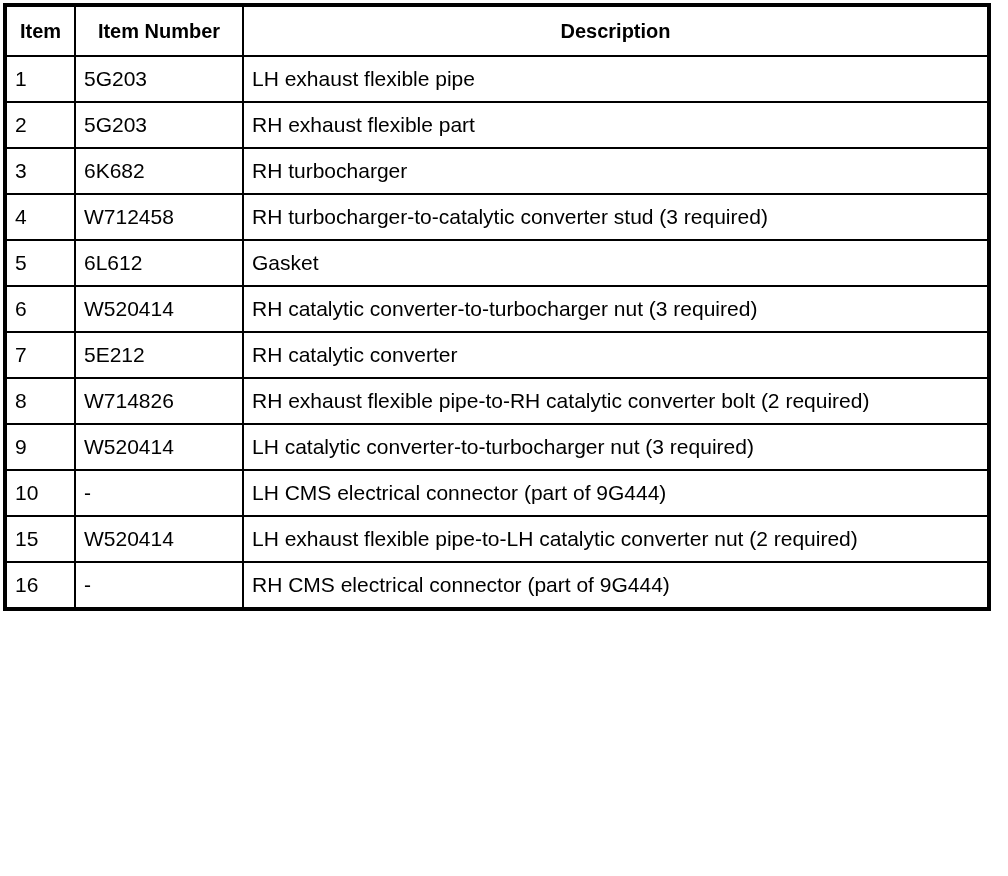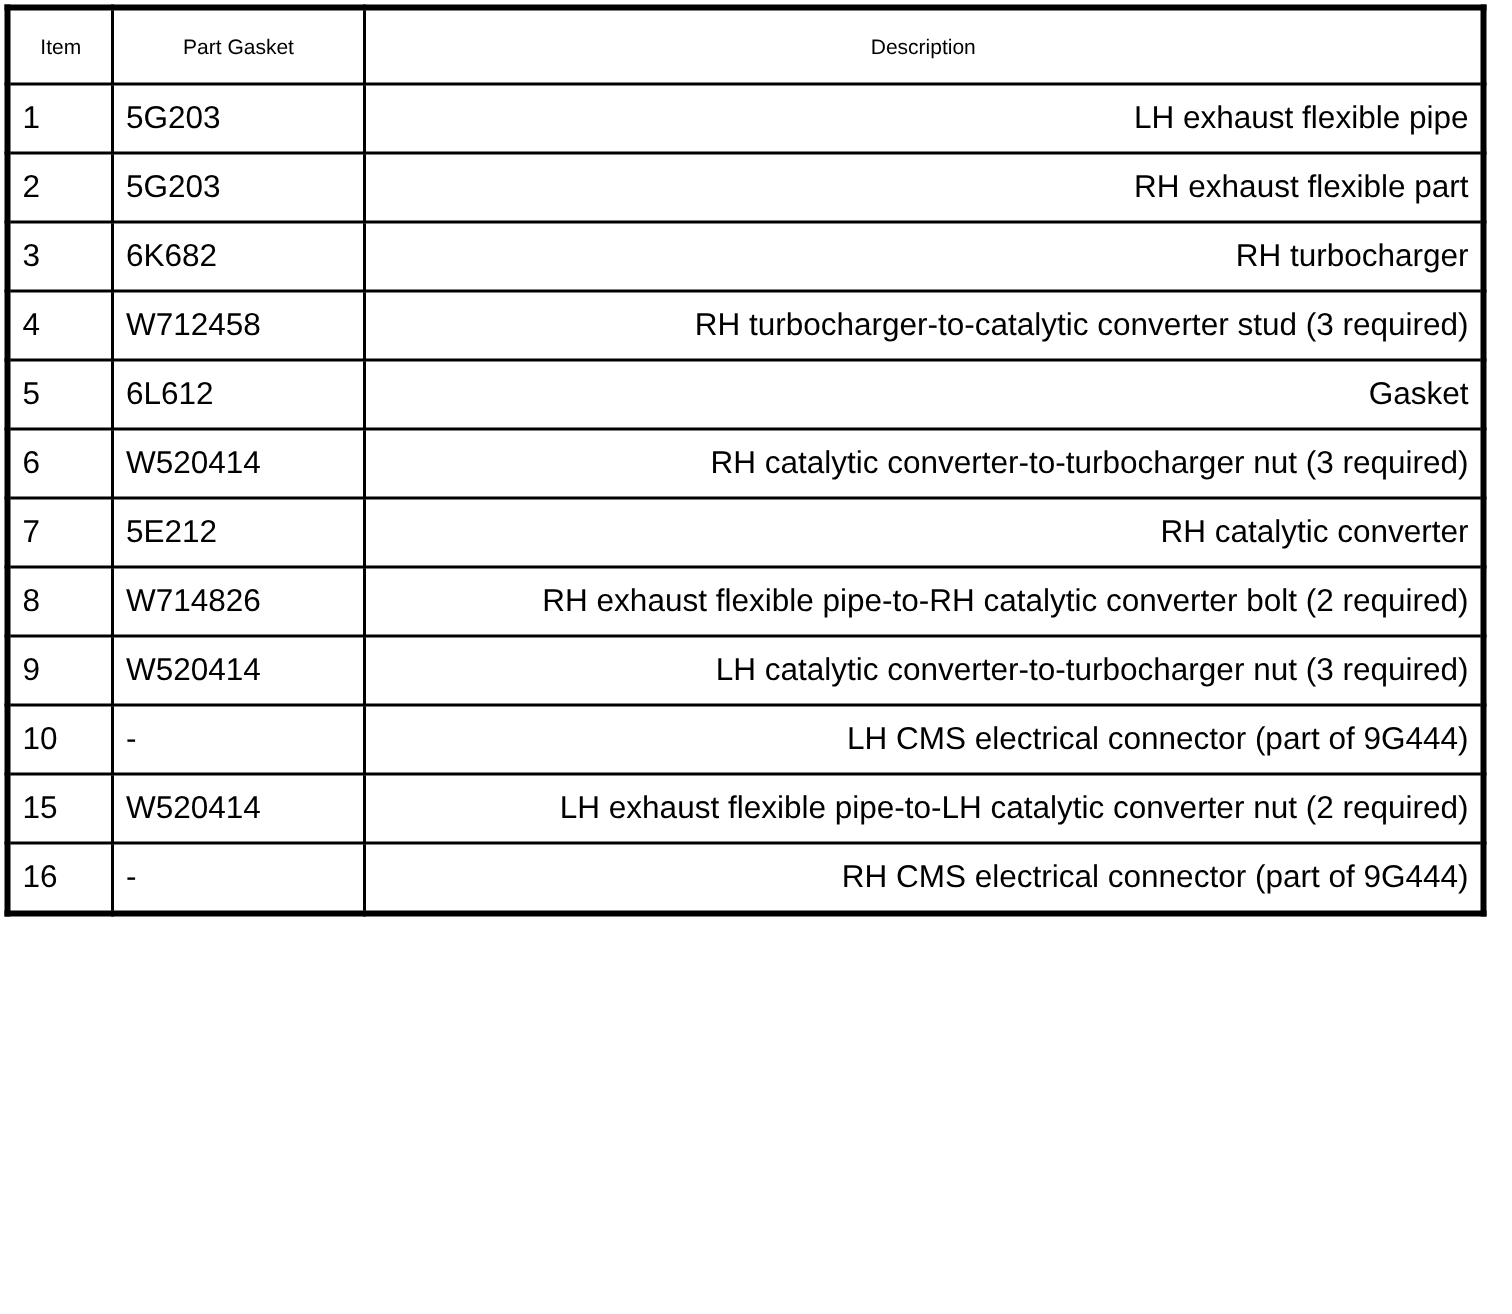--- a/index.html
+++ b/index.html
@@ -39,55 +39,55 @@
     padding: 0 8px;
     vertical-align: middle;
     font-size: 21px;
     line-height: 1.15;
     white-space: nowrap;
     overflow: hidden;
   }
 
   table.parts-table thead th {
     height: 48px;
-    font-weight: normal;
+    font-weight: bold;
     text-align: center;
-    font-size: 14px;
+    font-size: 20px;
   }
 
   table.parts-table tbody td {
     height: 44px;
     font-weight: normal;
     text-align: left;
   }
 
   table.parts-table tbody td.cell-item {
     text-align: left;
   }
   table.parts-table tbody td.cell-part {
     text-align: left;
   }
   table.parts-table tbody td.cell-desc {
-    text-align: right;
+    text-align: left;
   }
 </style>
 </head>
 <body>
 
 <div class="table-wrap">
   <table class="parts-table">
     <colgroup>
       <col class="col-item">
       <col class="col-part">
       <col class="col-desc">
     </colgroup>
     <thead>
       <tr>
         <th>Item</th>
-        <th>Part Gasket</th>
+        <th>Item Number</th>
         <th>Description</th>
       </tr>
     </thead>
     <tbody>
       <tr>
         <td class="cell-item">1</td>
         <td class="cell-part">5G203</td>
         <td class="cell-desc">LH exhaust flexible pipe</td>
       </tr>
       <tr>

